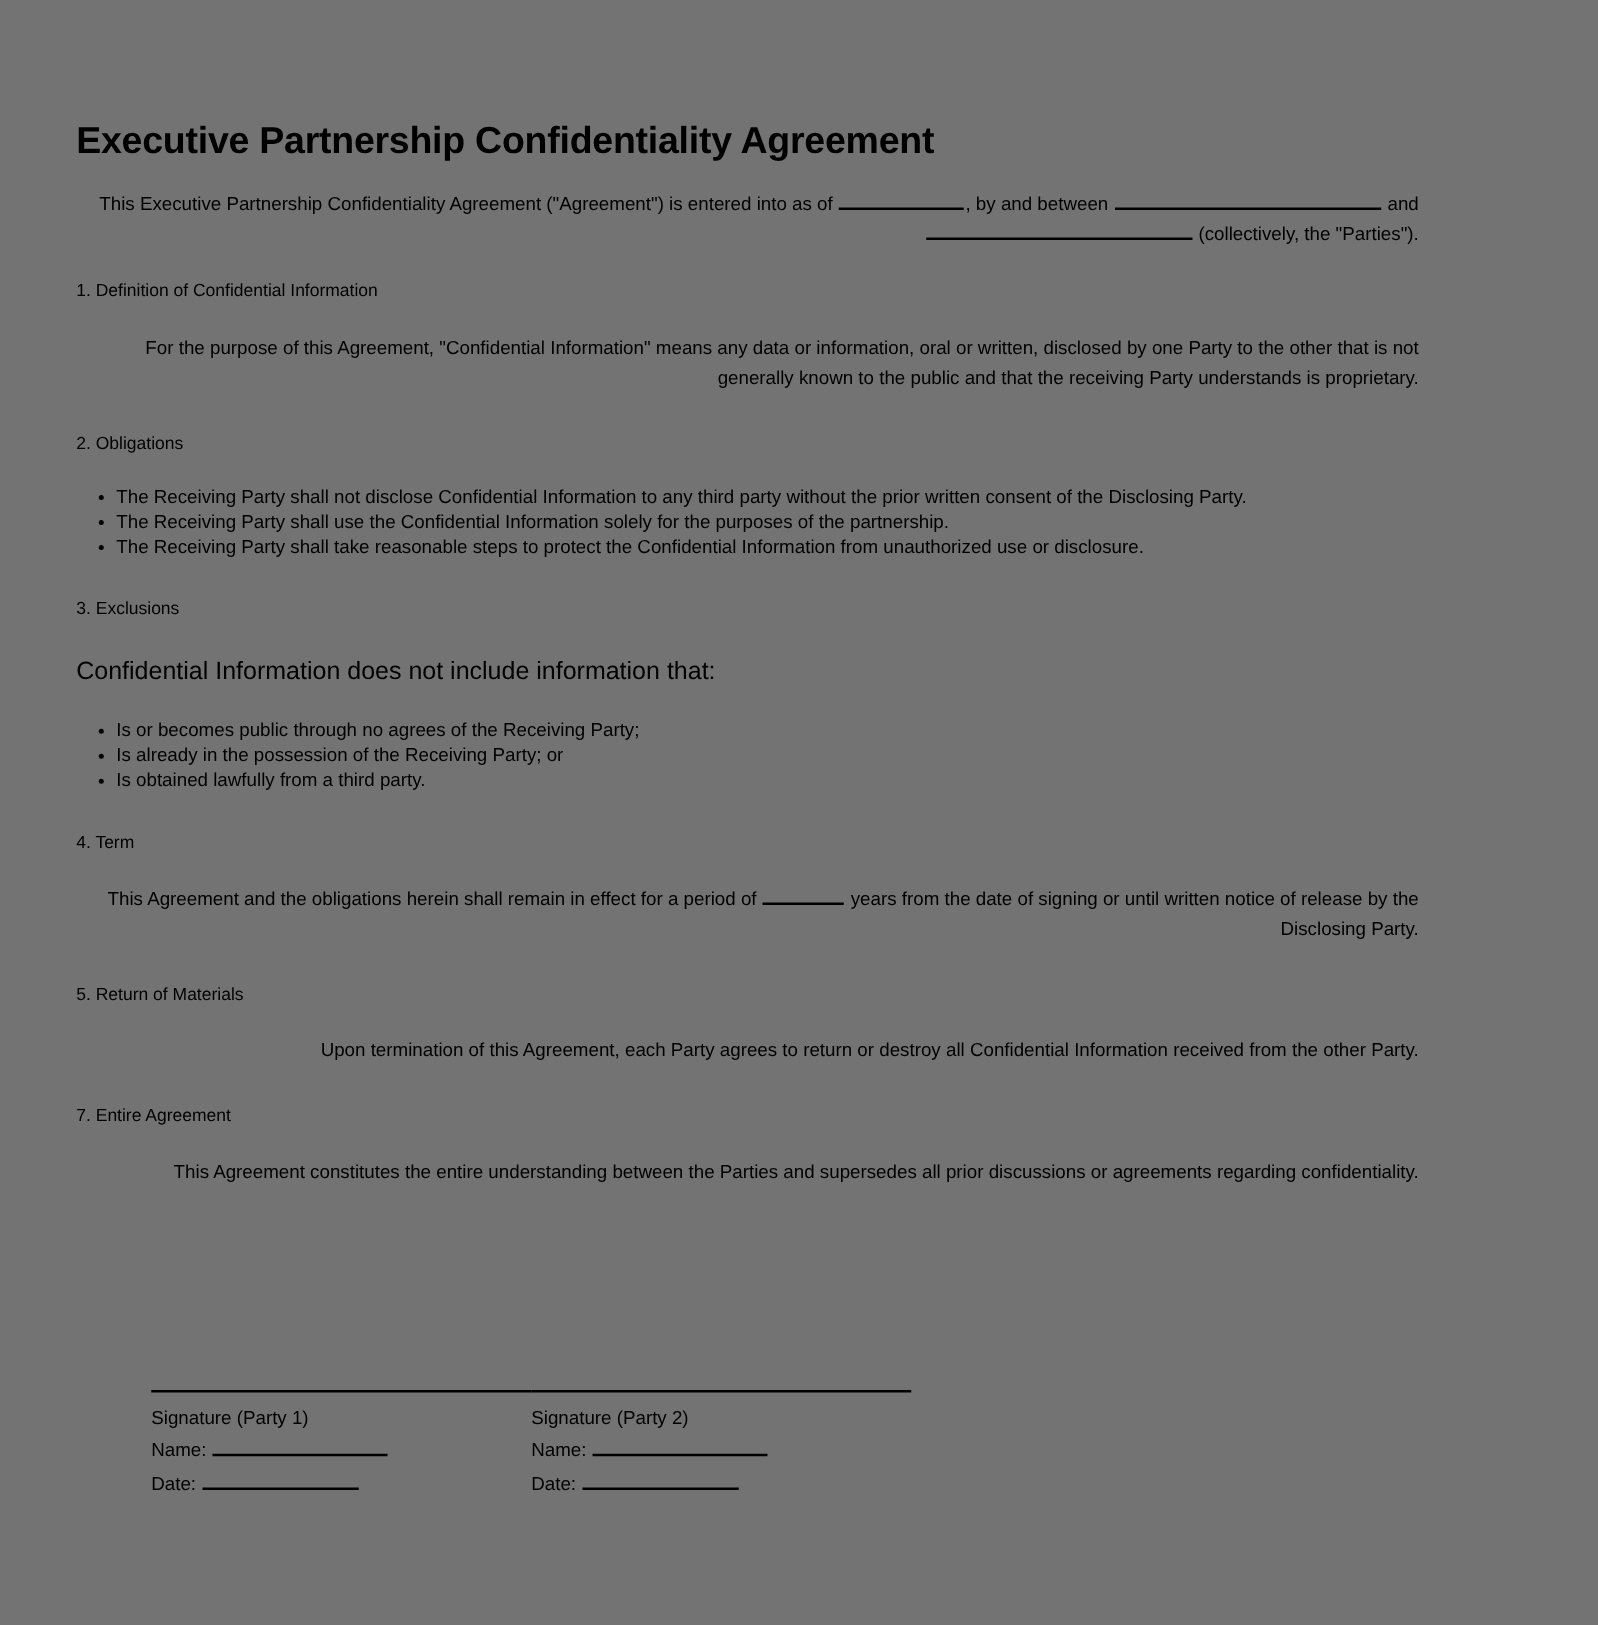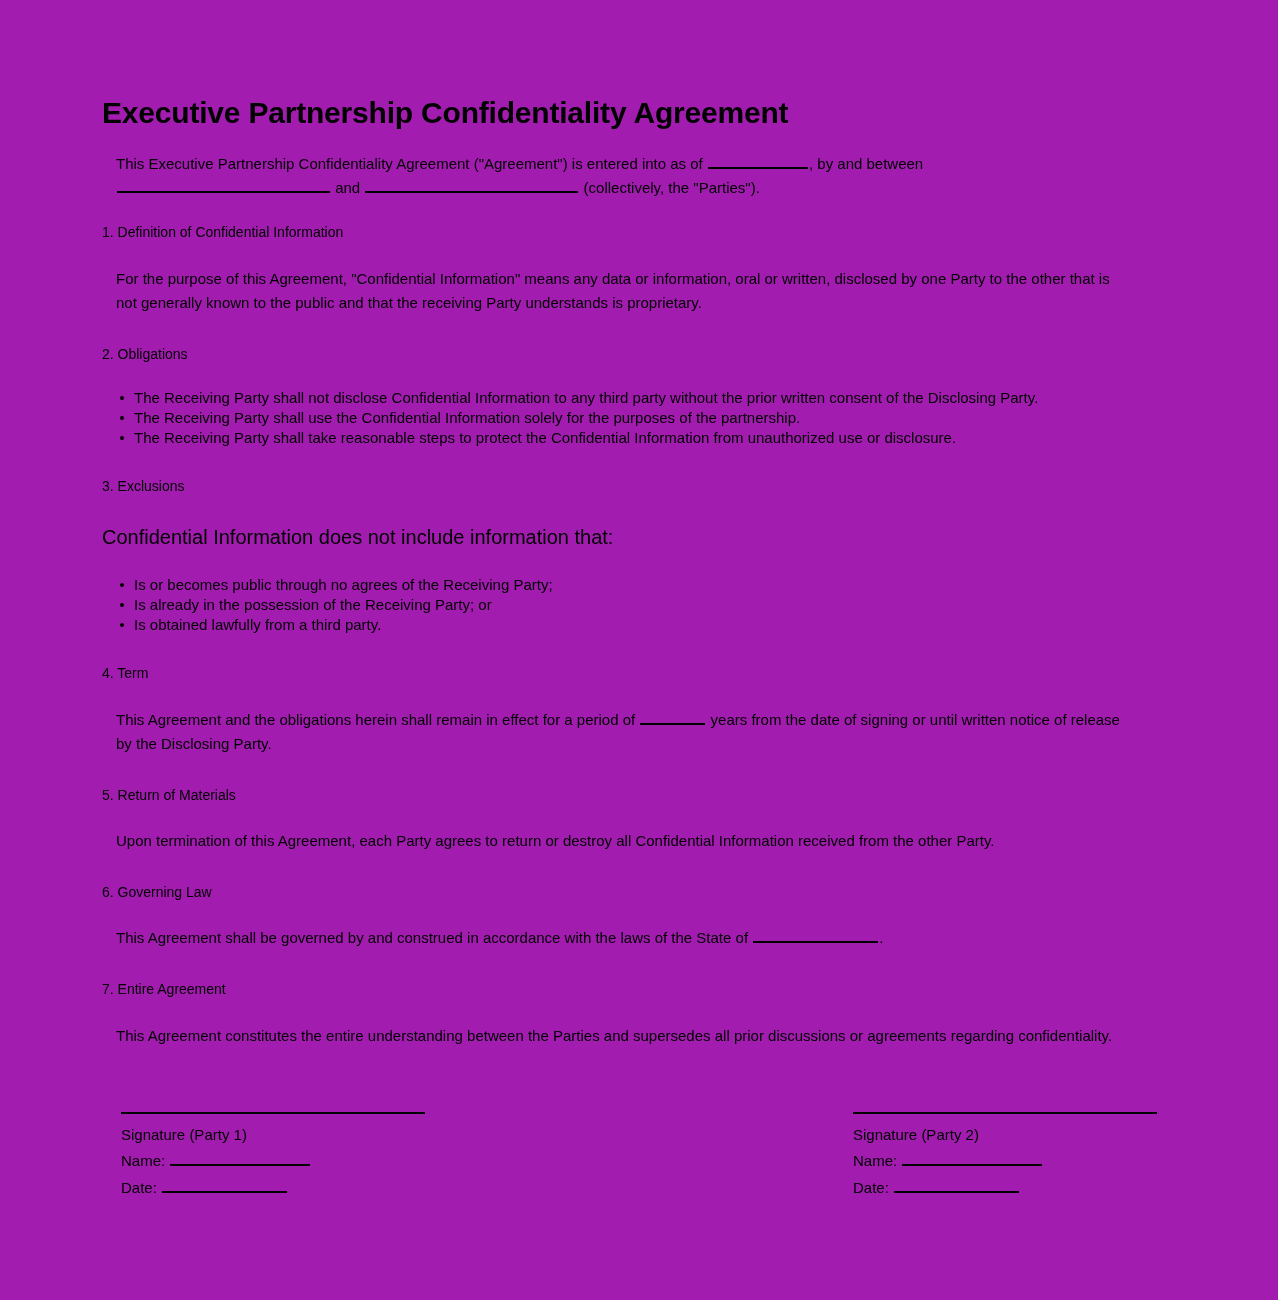--- a/index.html
+++ b/index.html
@@ -11,40 +11,40 @@
     width: 1278px;
     height: 1300px;
     font-family: "Liberation Sans", sans-serif;
     color: #000000;
     -webkit-font-smoothing: antialiased;
   }
   .page {
     position: relative;
     width: 1278px;
     height: 1300px;
-    background: #a21caf;
+    background: #737373;
     box-sizing: border-box;
-    padding: 96px 143px 0 102px;
+    padding: 96px 143px 0 61px;
   }
 
   
   .doc-title {
     font-size: 30px;
     font-weight: bold;
     line-height: 1.12;
     margin: 0 0 22px 0;
     letter-spacing: -0.2px;
   }
 
   
   .para {
     font-size: 15px;
     line-height: 1.62;
-    margin: 14px;
-    text-align: left;
+    margin: 0;
+    text-align: right;
   }
   .intro {
     margin-bottom: 24px;
   }
 
   
   .section-heading {
     font-size: 14px;
     font-weight: normal;
     line-height: 1.2;
@@ -101,21 +101,20 @@
   .blank-name     { width: 140px; }
   .blank-datefld  { width: 125px; }
 
   
   .sig-block {
     position: absolute;
     left: 121px;
     right: 121px;
     top: 1112px;
     display: flex;
-    justify-content: space-between;
   }
   .sig-col {
     width: 304px;
   }
   .sig-rule {
     border-top: 2px solid #000;
     width: 304px;
     margin-bottom: 9px;
   }
   .sig-label {
@@ -166,24 +165,20 @@
   <div class="section">
     <h2 class="section-heading">4. Term</h2>
     <p class="para"><span>This Agreement and the obligations herein shall remain in effect for a period of</span> <span class="blank blank-years"></span> <span>years from the date of signing or until written notice of release by the Disclosing Party.</span></p>
   </div>
 
   <div class="section">
     <h2 class="section-heading">5. Return of Materials</h2>
     <p class="para">Upon termination of this Agreement, each Party agrees to return or destroy all Confidential Information received from the other Party.</p>
   </div>
 
-  <div class="section">
-    <h2 class="section-heading">6. Governing Law</h2>
-    <p class="para"><span>This Agreement shall be governed by and construed in accordance with the laws of the State of</span> <span class="blank blank-state"></span><span>.</span></p>
-  </div>
 
   <div class="section">
     <h2 class="section-heading">7. Entire Agreement</h2>
     <p class="para">This Agreement constitutes the entire understanding between the Parties and supersedes all prior discussions or agreements regarding confidentiality.</p>
   </div>
 
   <div class="sig-block">
 
     <div class="sig-col">
       <div class="sig-rule"></div>

